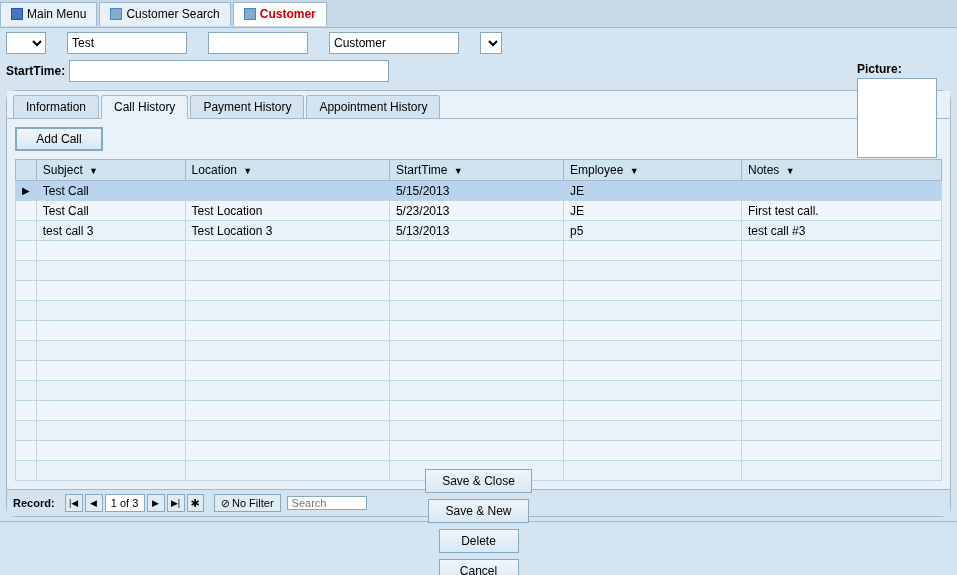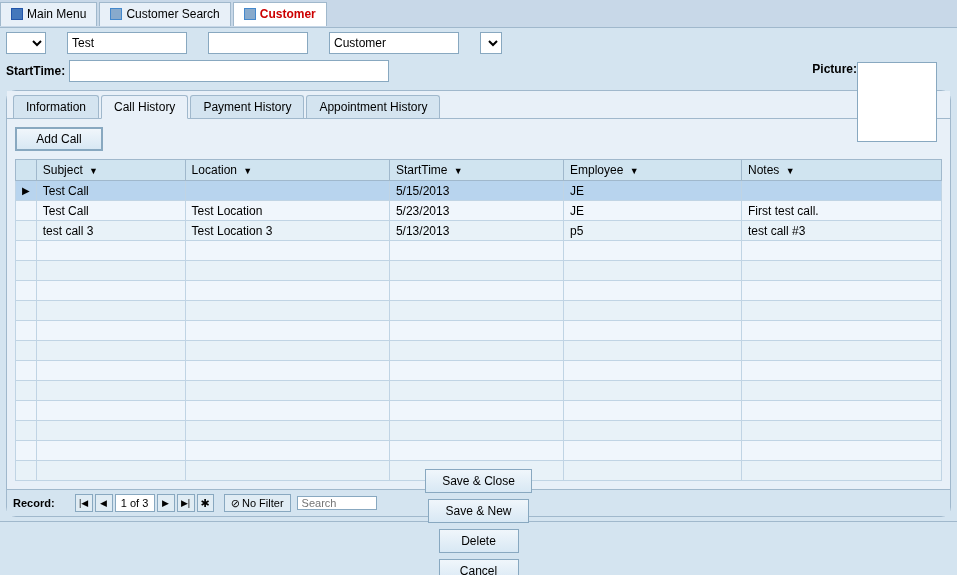--- a/index.html
+++ b/index.html
@@ -68,21 +68,21 @@
       font-weight: bold;
       white-space: nowrap;
     }
 
     
     .picture-box-container {
       position: absolute;
       right: 20px;
       top: 34px;
       display: flex;
-      flex-direction: row;
+      flex-direction: column;
     }
     .picture-label {
       font-size: 12px;
       font-weight: bold;
       margin-bottom: 2px;
     }
     .picture-box {
       width: 80px; height: 80px;
       border: 1px solid #88a8c0;
       background: white;
@@ -190,21 +190,21 @@
     
     .record-nav {
       display: flex;
       align-items: center;
       padding: 4px 6px;
       border-top: 1px solid #a0b8cc;
       background: #d4e4f0;
       font-size: 11px;
       gap: 2px;
     }
-    .nav-label { margin-right: 18px; font-weight: bold; }
+    .nav-label { margin-right: 8px; font-weight: bold; }
     .nav-btn {
       border: 1px solid #88a8c0;
       background: #e0ecf4;
       width: 18px; height: 18px;
       cursor: pointer;
       display: flex; align-items: center; justify-content: center;
       font-size: 9px;
     }
     .nav-input {
       border: 1px solid #88a8c0;

